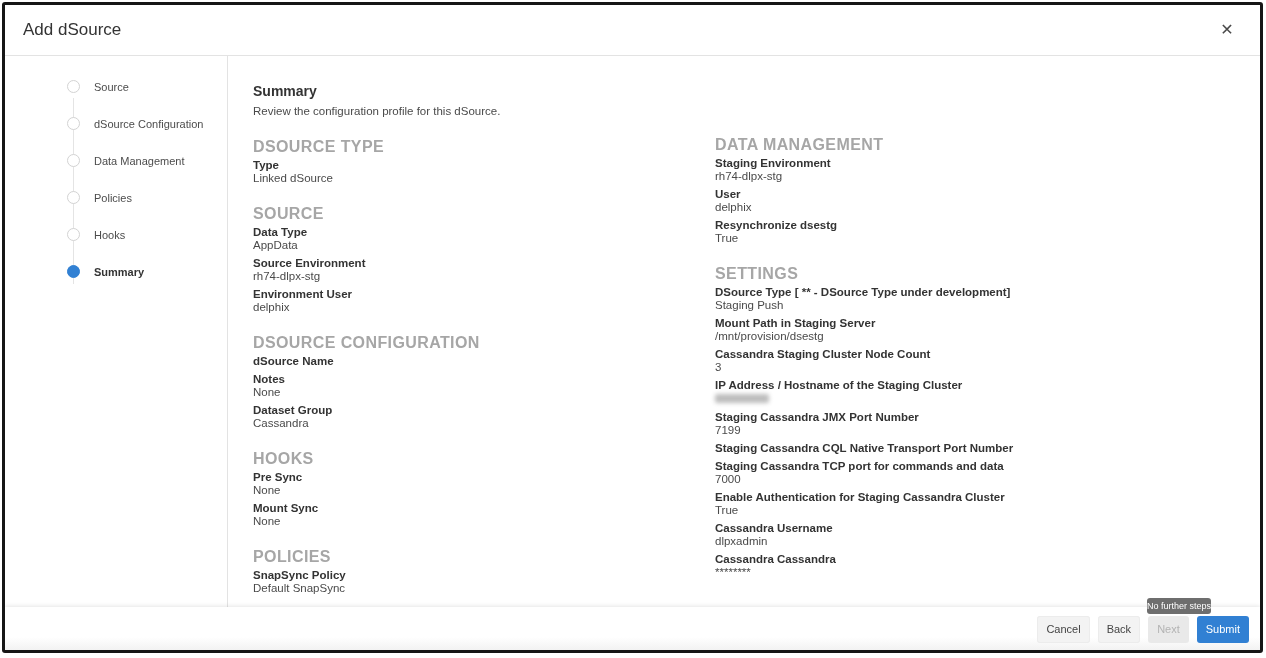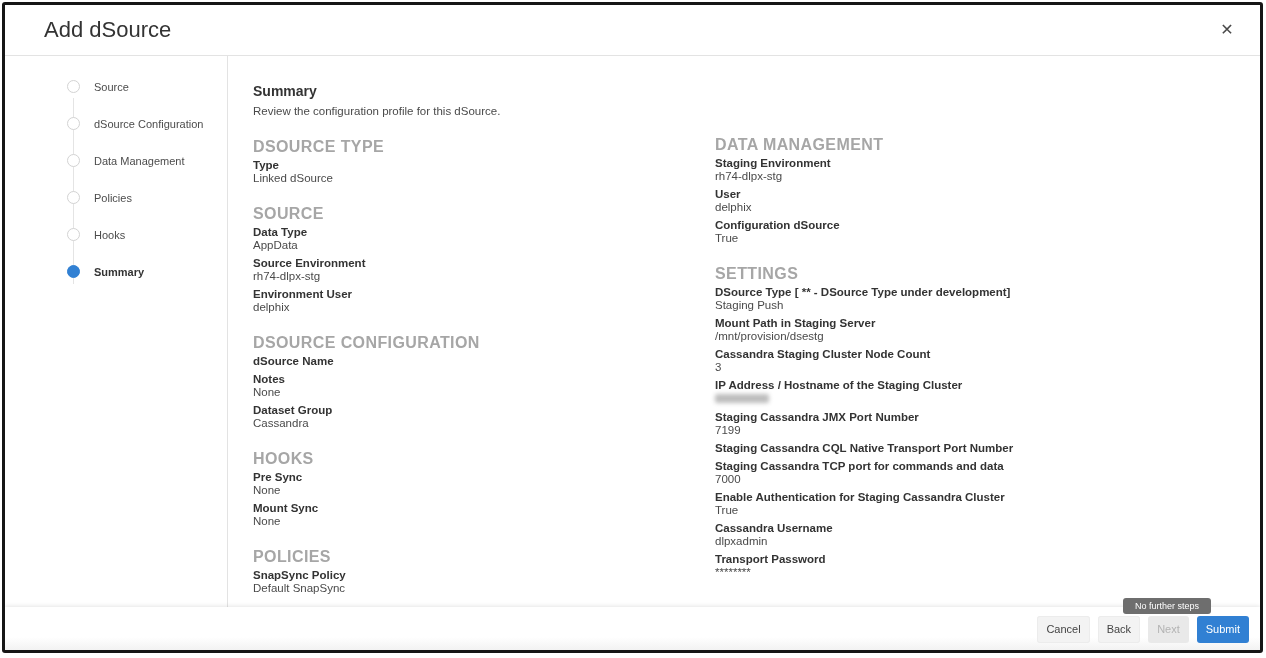--- a/index.html
+++ b/index.html
@@ -2,21 +2,21 @@
 <html style="--accent: #3180d3;"><head>
 <meta charset="utf-8">
 <style>
   html,body{margin:0;padding:0;background:#fff;}
   body{width:1266px;height:658px;overflow:hidden;font-family:"Liberation Sans",sans-serif;-webkit-font-smoothing:antialiased;}
   .screen{position:relative;width:1266px;height:658px;background:#fff;box-sizing:border-box;}
   .frame{position:absolute;left:2px;top:2px;right:3px;bottom:5px;border:3px solid #161616;border-radius:3px;background:#fff;overflow:hidden;}
 
   
   .modal-header{position:absolute;top:0;left:0;right:0;height:50px;border-bottom:1px solid #e3e3e3;background:#fff;}
-  .modal-title{position:absolute;left:39px;top:0;line-height:50px;font-size:22px;color:#333;}
+  .modal-title{position:absolute;left:18px;top:0;line-height:50px;font-size:17px;color:#333;}
   .close-btn{position:absolute;right:22px;top:14px;width:22px;height:22px;line-height:22px;text-align:center;font-size:16px;color:#4a4a4a;cursor:pointer;background:none;border:none;padding:0;font-family:inherit;}
 
   
   .modal-body{position:absolute;top:51px;left:0;right:0;bottom:43px;display:flex;padding-left:8px;}
   .stepper-pane{position:relative;width:215px;border-right:1px solid #e3e3e3;box-sizing:border-box;flex:none;padding-top:12px;}
   .stepper{position:relative;margin-left:54px;}
   .stepper-line{position:absolute;left:6px;top:30px;width:1px;height:186px;background:#e4e4e4;}
   .step{position:relative;display:flex;align-items:center;height:37px;cursor:pointer;}
   .dot{width:11px;height:11px;border-radius:50%;background:#fff;border:1px solid #d3d3d3;flex:none;margin-right:14px;position:relative;z-index:1;}
   .step.active .dot{background:var(--accent,#3180d3);border-color:var(--accent,#3180d3);}
@@ -36,21 +36,21 @@
   .field-value{font-size:11.5px;color:#4a4a4a;line-height:13px;min-height:13px;}
   .redacted{display:inline-block;width:54px;height:9px;margin-top:2px;background:#bdbdbd;border-radius:2px;filter:blur(2px);}
 
   
   .modal-footer{position:absolute;left:0;right:0;bottom:0;height:43px;background:linear-gradient(#ffffff,#ffffff 70%,#f2f2f2);box-shadow:0 -1px 4px rgba(0,0,0,0.10);}
   .footer-buttons{position:absolute;right:11px;top:9px;display:flex;gap:8px;}
   .btn{height:27px;padding:0 9px;border:none;border-radius:3px;font-size:11px;font-family:inherit;color:#444;background:#f3f3f3;cursor:pointer;line-height:23px;}
   .btn.secondary{background:#f3f3f3;box-shadow:inset 0 0 0 1px #ececec;}
   .btn.disabled{background:#e9e9e9;color:#b3b3b3;cursor:default;box-shadow:none;}
   .btn.primary{background:var(--accent,#3180d3);color:#fff;}
-  .tooltip{position:absolute;right:49px;bottom:36px;background:#6e6e6e;color:#fff;font-size:9px;line-height:10px;padding:3px 12px;border-radius:3px;white-space:nowrap;}
+  .tooltip{position:absolute;right:49px;bottom:36px;background:#6e6e6e;color:#fff;font-size:9px;line-height:10px;padding:3px 0;border-radius:3px;white-space:nowrap;}
 </style>
 </head>
 <body>
 
 <div class="screen">
   <div class="frame">
 
     <div class="modal-header">
       <div class="modal-title">Add dSource</div>
       <button class="close-btn">✕</button>
@@ -155,21 +155,21 @@
                 <div class="section-title">DATA MANAGEMENT</div>
                 <div class="field">
                   <div class="field-label">Staging Environment</div>
                   <div class="field-value">rh74-dlpx-stg</div>
                 </div>
                 <div class="field">
                   <div class="field-label">User</div>
                   <div class="field-value">delphix</div>
                 </div>
                 <div class="field">
-                  <div class="field-label">Configuration dSource</div>
+                  <div class="field-label">Resynchronize dsestg</div>
                   <div class="field-value">True</div>
                 </div>
               </div>
               <div class="section">
                 <div class="section-title">SETTINGS</div>
                 <div class="field">
                   <div class="field-label">DSource Type [ ** - DSource Type under development]</div>
                   <div class="field-value">Staging Push</div>
                 </div>
                 <div class="field">
@@ -197,21 +197,21 @@
                 </div>
                 <div class="field">
                   <div class="field-label">Enable Authentication for Staging Cassandra Cluster</div>
                   <div class="field-value">True</div>
                 </div>
                 <div class="field">
                   <div class="field-label">Cassandra Username</div>
                   <div class="field-value">dlpxadmin</div>
                 </div>
                 <div class="field">
-                  <div class="field-label">Transport Password</div>
+                  <div class="field-label">Cassandra Cassandra</div>
                   <div class="field-value">********</div>
                 </div>
               </div>
             </div>
         </div>
       </div>
     </div>
 
     <div class="modal-footer">
       <div class="tooltip">No further steps</div>

